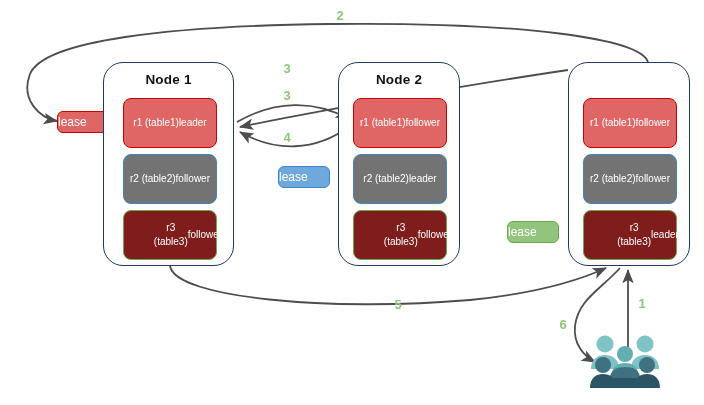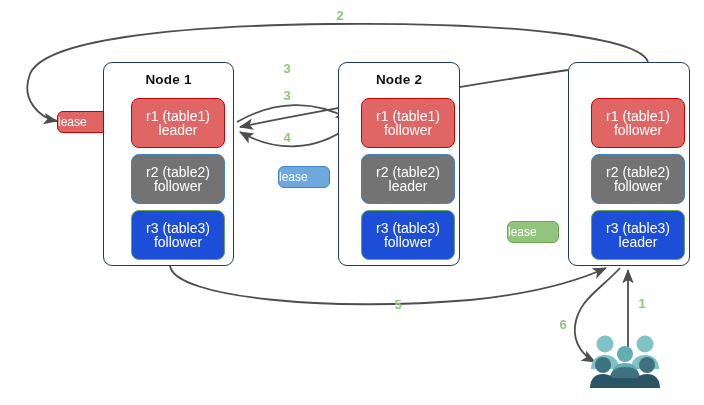--- a/index.html
+++ b/index.html
@@ -10,50 +10,49 @@
     overflow:hidden;
   }
   #stage{position:relative;width:704px;height:405px;}
 
   svg.edges{position:absolute;left:0;top:0;width:704px;height:405px;pointer-events:none;}
 
   .node-box{
     position:absolute;
     box-sizing:border-box;
     border:1.4px solid #1f3864;
-    border-radius:9px;
+    border-radius:20px;
     background:#ffffff;
   }
   .node-title{
     position:absolute;
     left:0;right:0;
     text-align:center;
     font-size:13.5px;
     font-weight:bold;
     color:#111111;
     letter-spacing:.2px;
   }
   .replica{
     position:absolute;
     box-sizing:border-box;
     border-radius:8px;
     display:flex;
-    flex-direction:column;
+    flex-direction:row;
     align-items:center;
     justify-content:center;
     color:#ffffff;
-    font-size:14px;
+    font-size:10px;
     line-height:14px;
     text-align:center;
-    margin-left:8px;
   }
   .replica .l1,.replica .l2{display:block;}
   .r-red{background:#e06666;border:1.6px solid #cc0000;}
   .r-blue{background:#737373;border:1.6px solid #3d85c6;}
-  .r-green{background:#1d4ed8;border:1.6px solid #6aa84f;}
+  .r-green{background:#7f1d1d;border:1.6px solid #6aa84f;padding-left:36px;}
 
   .lease{
     position:absolute;
     box-sizing:border-box;
     border-radius:6px;
     display:flex;align-items:center;
     color:#ffffff;
     font-size:12px;
   }
   .lease-red{background:#e06666;border:1.6px solid #cc0000;}

